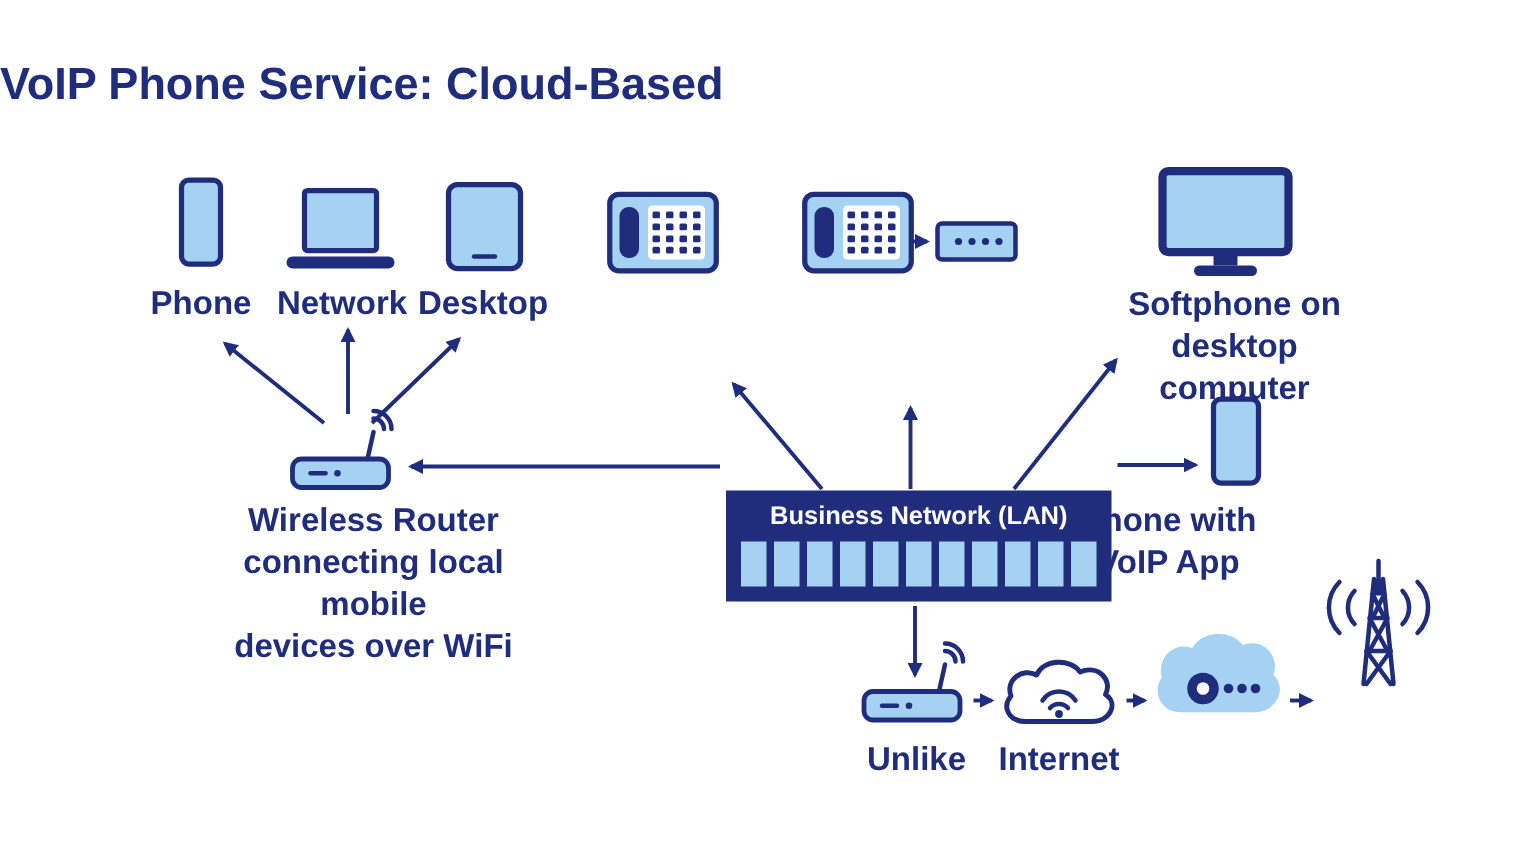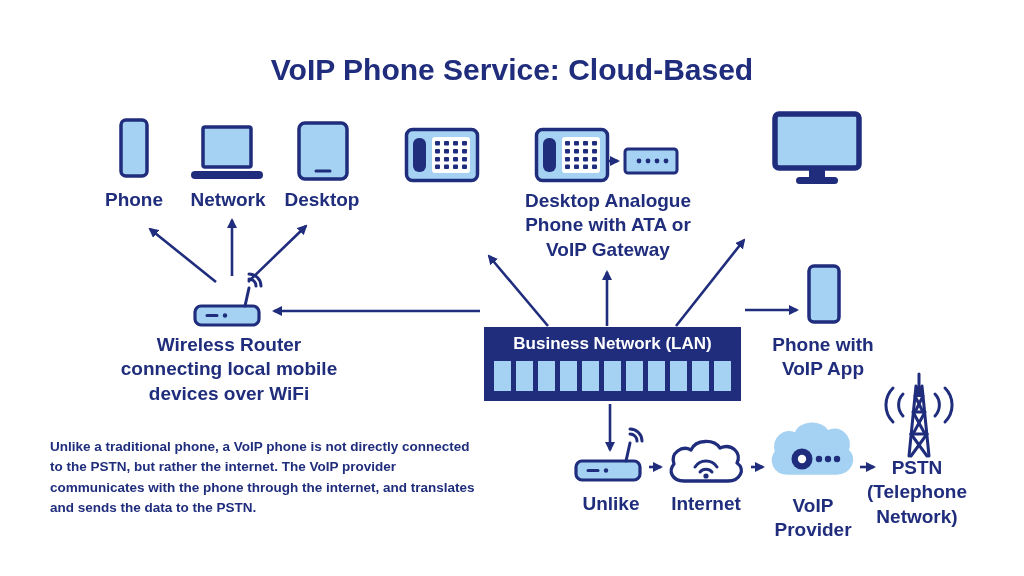--- a/index.html
+++ b/index.html
@@ -15,32 +15,31 @@
   #canvas{
     position:relative;
     width:1024px;
     height:576px;
     background:var(--white);
     overflow:hidden;
   }
   .title{
     position:absolute;
     left:0; right:0; top:40px;
-    text-align:center;
+    text-align:left;
     font-size:30px;
     font-weight:800;
     color:var(--navy);
-    margin-top:13px;
   }
   .icon{position:absolute;}
   .label{
     position:absolute;
     color:var(--navy);
     font-weight:700;
-    font-size:19px;
+    font-size:22px;
     line-height:1.28;
     text-align:center;
     white-space:pre-line;
   }
   .arrows{
     position:absolute;
     left:0; top:0;
   }
   .lan{
     position:absolute;
@@ -168,39 +167,38 @@
         <rect x="58" y="37.5" width="5" height="4.5" rx="1"></rect>
     </g>
   </svg>
   <svg class="icon" style="left:623px;top:147px" width="58" height="30" viewBox="0 0 58 30">
     <rect x="2" y="2" width="52" height="24" rx="3" fill="var(--lb)" stroke="var(--navy)" stroke-width="3"></rect>
     <circle cx="16" cy="14" r="2.4" fill="var(--navy)"></circle>
     <circle cx="25" cy="14" r="2.4" fill="var(--navy)"></circle>
     <circle cx="34" cy="14" r="2.4" fill="var(--navy)"></circle>
     <circle cx="43" cy="14" r="2.4" fill="var(--navy)"></circle>
   </svg>
-  <div class="label" style="left:503px;top:189px;width:210px">Desktop Analogue
-Phone with ATA or
-VoIP Gateway</div>
 
   <svg class="icon" style="left:771px;top:110px" width="92" height="76" viewBox="0 0 92 76">
     <rect x="4" y="4" width="84" height="54" rx="4" fill="var(--lb)" stroke="var(--navy)" stroke-width="5.5"></rect>
     <rect x="38" y="58" width="16" height="9" fill="var(--navy)"></rect>
     <rect x="25" y="67" width="42" height="7" rx="3.5" fill="var(--navy)"></rect>
   </svg>
+  <div class="label" style="left:728px;top:189px;width:190px">Softphone on
+desktop computer</div>
 
   <svg class="icon" style="left:193px;top:270px" width="80" height="58" viewBox="0 0 80 58">
     <rect x="2" y="36" width="64" height="19" rx="6" fill="var(--lb)" stroke="var(--navy)" stroke-width="3.2"></rect>
     <line x1="14" y1="45.5" x2="24" y2="45.5" stroke="var(--navy)" stroke-width="3" stroke-linecap="round"></line>
     <circle cx="32" cy="45.5" r="2.2" fill="var(--navy)"></circle>
     <line x1="52" y1="36" x2="56" y2="18" stroke="var(--navy)" stroke-width="3" stroke-linecap="round"></line>
     <path d="M63,16 A7,7 0 0 0 56,9" fill="none" stroke="var(--navy)" stroke-width="3" stroke-linecap="round"></path>
     <path d="M68,16 A12,12 0 0 0 56,4" fill="none" stroke="var(--navy)" stroke-width="3" stroke-linecap="round"></path>
   </svg>
-  <div class="label" style="left:104px;top:333px;width:250px">Wireless Router
+  <div class="label" style="left:124px;top:333px;width:250px">Wireless Router
 connecting local mobile
 devices over WiFi</div>
 
   <div class="lan">
     <div class="lan-title">Business Network (LAN)</div>
     <div class="lan-ports">
         <div class="port"></div>
         <div class="port"></div>
         <div class="port"></div>
         <div class="port"></div>
@@ -210,21 +208,21 @@
         <div class="port"></div>
         <div class="port"></div>
         <div class="port"></div>
         <div class="port"></div>
       </div>
   </div>
 
   <svg class="icon" style="left:806px;top:263px" width="36" height="62" viewBox="0 0 36 62">
     <rect x="3" y="3" width="30" height="56" rx="5" fill="var(--lb)" stroke="var(--navy)" stroke-width="3.5"></rect>
   </svg>
-  <div class="label" style="left:758px;top:333px;width:130px">Phone with
+  <div class="label" style="left:714px;top:333px;width:130px">Phone with
 VoIP App</div>
 
   <svg class="icon" style="left:574px;top:425px" width="80" height="58" viewBox="0 0 80 58">
     <rect x="2" y="36" width="64" height="19" rx="6" fill="var(--lb)" stroke="var(--navy)" stroke-width="3.2"></rect>
     <line x1="14" y1="45.5" x2="24" y2="45.5" stroke="var(--navy)" stroke-width="3" stroke-linecap="round"></line>
     <circle cx="32" cy="45.5" r="2.2" fill="var(--navy)"></circle>
     <line x1="52" y1="36" x2="56" y2="18" stroke="var(--navy)" stroke-width="3" stroke-linecap="round"></line>
     <path d="M63,16 A7,7 0 0 0 56,9" fill="none" stroke="var(--navy)" stroke-width="3" stroke-linecap="round"></path>
     <path d="M68,16 A12,12 0 0 0 56,4" fill="none" stroke="var(--navy)" stroke-width="3" stroke-linecap="round"></path>
   </svg>
@@ -241,22 +239,20 @@
   <svg class="icon" style="left:766px;top:416px" width="92" height="70" viewBox="0 0 92 70">
     <g transform="scale(1.1,1.2)">
       <path d="M20,47 C8,47 4,37 10,30 C6,19 18,11 27,16 C32,5 50,5 56,14 C68,9 78,19 73,29 C82,35 76,47 64,47 Z" fill="var(--lb)" stroke="var(--lb)" stroke-width="4" stroke-linejoin="round"></path>
     </g>
     <circle cx="36" cy="43" r="10.5" fill="var(--navy)"></circle>
     <circle cx="36" cy="43" r="4.2" fill="var(--white)"></circle>
     <circle cx="53" cy="43" r="3.2" fill="var(--navy)"></circle>
     <circle cx="62" cy="43" r="3.2" fill="var(--navy)"></circle>
     <circle cx="71" cy="43" r="3.2" fill="var(--navy)"></circle>
   </svg>
-  <div class="label" style="left:763px;top:494px;width:100px">VoIP
-Provider</div>
 
   <svg class="icon" style="left:878px;top:370px" width="82" height="90" viewBox="0 0 82 90">
     <g stroke="var(--navy)" stroke-width="3" stroke-linecap="round" fill="none">
       <line x1="31" y1="86" x2="38" y2="16"></line>
       <line x1="51" y1="86" x2="44" y2="16"></line>
       <line x1="33" y1="64" x2="49" y2="64"></line>
       <line x1="36" y1="42" x2="46" y2="42"></line>
       <line x1="33" y1="86" x2="49" y2="64"></line>
       <line x1="49" y1="86" x2="33" y2="64"></line>
       <line x1="35" y1="64" x2="47" y2="42"></line>
@@ -264,19 +260,15 @@
       <line x1="37" y1="42" x2="45" y2="26"></line>
       <line x1="45" y1="42" x2="37" y2="26"></line>
       <line x1="41" y1="16" x2="41" y2="4"></line>
       <path d="M25,24 A16,16 0 0 0 25,46"></path>
       <path d="M15,18 A24,24 0 0 0 15,52"></path>
       <path d="M57,24 A16,16 0 0 1 57,46"></path>
       <path d="M67,18 A24,24 0 0 1 67,52"></path>
     </g>
     <rect x="37" y="16" width="8" height="11" fill="var(--navy)"></rect>
   </svg>
-  <div class="label" style="left:852px;top:456px;width:130px">PSTN
-(Telephone
-Network)</div>
-
-  <div class="description">Unlike a traditional phone, a VoIP phone is not directly connected to the PSTN, but rather the internet. The VoIP provider communicates with the phone through the internet, and translates and sends the data to the PSTN.</div>
+
 
 </div>
 
 </body></html>

